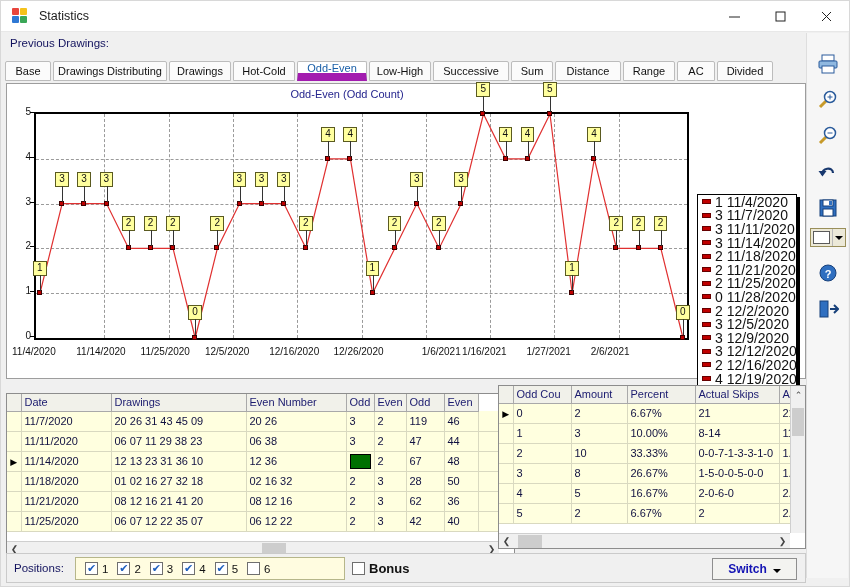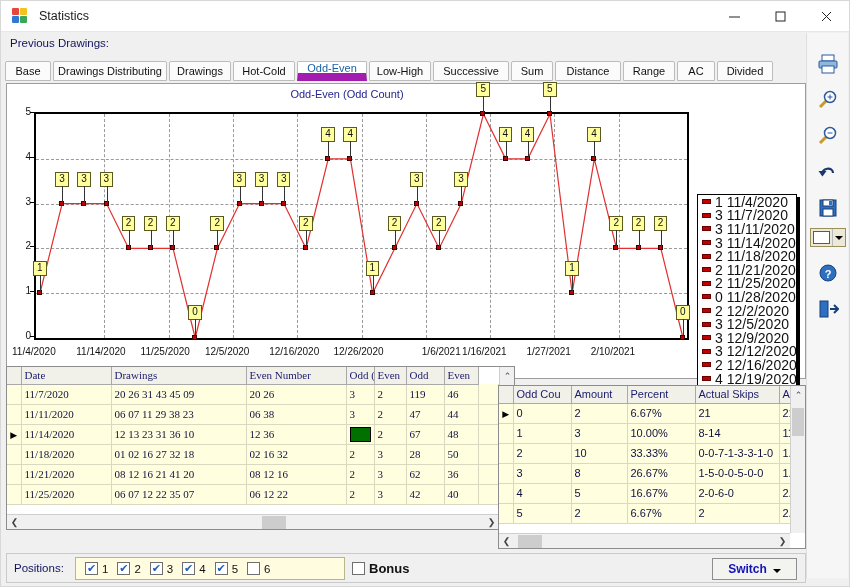--- a/index.html
+++ b/index.html
@@ -78,21 +78,21 @@
   
   #vtool { position:absolute; right:1px; top:32px; width:42px; height:545px; background:#f6f6f6;
            border-left:1px solid #dedede; display:flex; flex-direction:column; align-items:center; padding-top:15px; }
   .vbtn { width:32px; height:31px; display:flex; align-items:center; justify-content:center; margin-bottom:5px; }
   #colorpick { width:36px; height:19px; display:flex; border:1px solid #9a8f5a; background:#ece9d8; margin-bottom:10px; }
   #colorpick .sw { flex:1; background:#fff; border:1px solid #5a5a5a; margin:2px; }
   #colorpick .ar { width:13px; display:flex; align-items:center; justify-content:center; border-left:1px solid #b9b9b9; }
 
   
   .gridbox { position:absolute; background:#fff; border:1px solid #8d8d8d; }
-  #gridLeft { left:5px; top:365px; width:509px; height:164px;font-family:Liberation Serif, serif; }
+  #gridLeft { left:5px; top:392px; width:509px; height:164px; }
   #gridRight { left:497px; top:384px; width:308px; height:164px; }
   table.dg { border-collapse:collapse; table-layout:fixed; width:100%; }
   table.dg th { background:#f1f1ea; border:1px solid #a9a9a9; border-top:none; border-left:none;
      font-weight:normal; font-size:11px; color:#1a1a6e; text-align:left; padding:2px 3px; height:17px;
      overflow:hidden; white-space:nowrap; }
   table.dg td { background:#ffffdf; border-bottom:1px solid #d9d9c0; border-right:1px solid #d9d9c0;
      font-size:11px; color:#101040; padding:1px 3px; height:20px; overflow:hidden; white-space:nowrap; }
   td.grn { color:#276b27; }
   td.rowhdr, th.rowhdr { width:14px; background:#f1f1ea; border-right:1px solid #a9a9a9; padding:0; text-align:center; }
   td.rowhdr { border-bottom:1px solid #d9d9c0; }
@@ -333,21 +333,21 @@
     <div id="xticks">
         <div class="xtick" style="left: 5px;">11/4/2020</div>
         <div class="xtick" style="left: 69.3px;">11/14/2020</div>
         <div class="xtick" style="left: 133.6px;">11/25/2020</div>
         <div class="xtick" style="left: 197.9px;">12/5/2020</div>
         <div class="xtick" style="left: 262.2px;">12/16/2020</div>
         <div class="xtick" style="left: 326.5px;">12/26/2020</div>
         <div class="xtick" style="left: 390.8px; margin-left: 24px;">1/6/2021</div>
         <div class="xtick" style="left: 455.1px;">1/16/2021</div>
         <div class="xtick" style="left: 519.4px;">1/27/2021</div>
-        <div class="xtick" style="left: 583.7px;">2/10/2021</div>
+        <div class="xtick" style="left: 583.7px;">2/6/2021</div>
       </div>
     <div id="legend">
         <div class="lgrow">
           <span class="lgmark"></span>
           <span>1 11/4/2020</span>
         </div>
         <div class="lgrow">
           <span class="lgmark"></span>
           <span>3 11/7/2020</span>
         </div>

